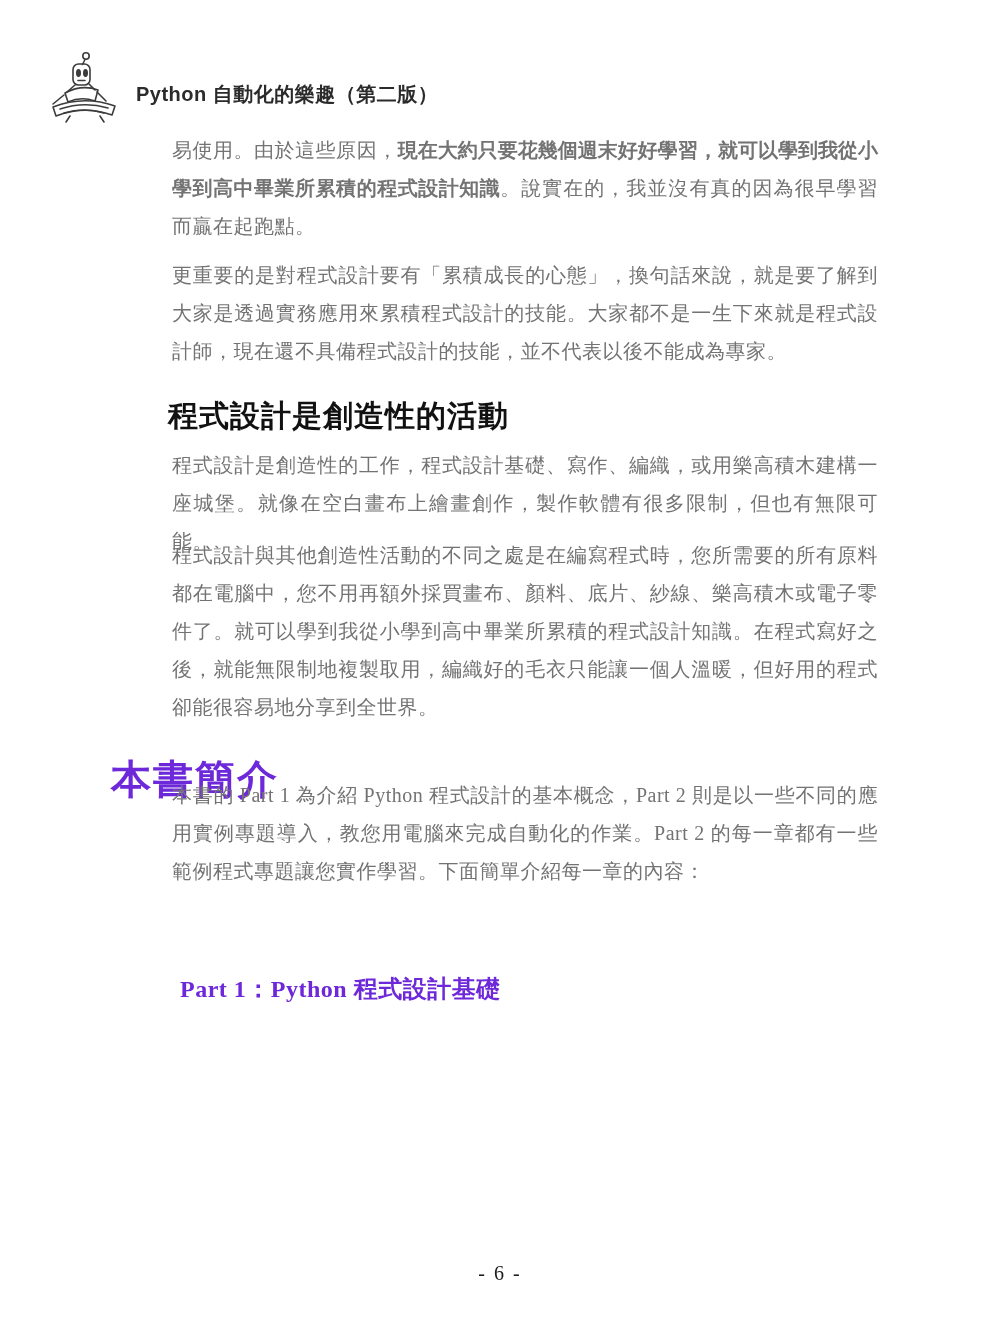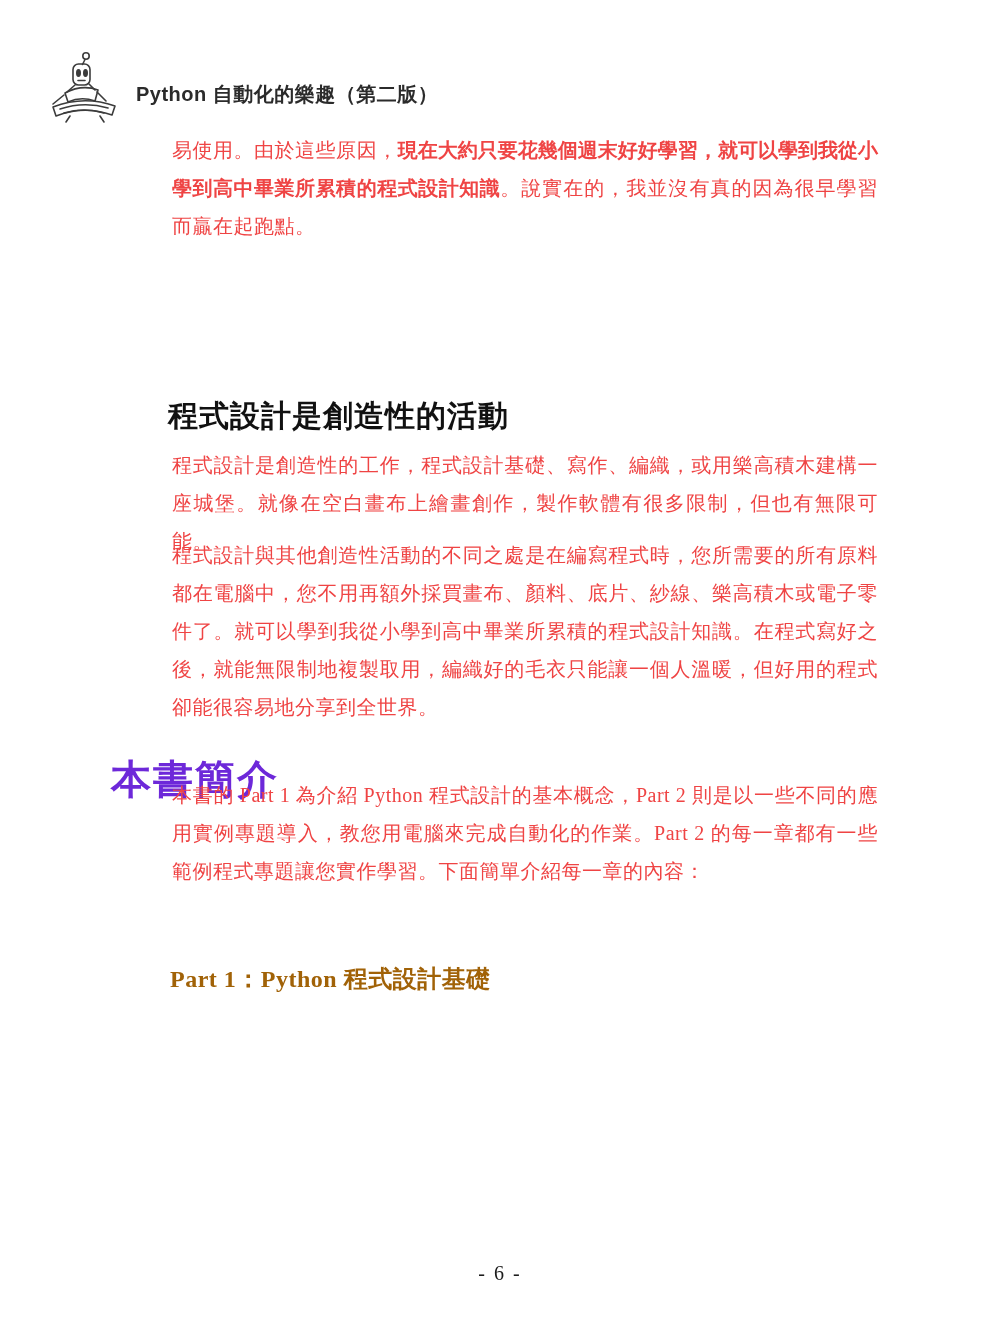--- a/index.html
+++ b/index.html
@@ -17,35 +17,35 @@
   .logo{width:72px;height:74px;flex:0 0 auto;}
   .book-title{
     font-family:"Liberation Sans","DejaVu Sans",sans-serif;
     font-weight:bold;font-size:20px;color:#2b2b2b;letter-spacing:.5px;
     padding-top:14px;
   }
   
   .blk{position:absolute;left:172px;width:706px;}
   p.body{
     margin:0;font-size:20px;line-height:38px;text-align:justify;
-    letter-spacing:.5px;color:#ef4444;
+    letter-spacing:.5px;color:#737373;
   }
   .b-sans{font-family:"Liberation Sans","DejaVu Sans",sans-serif;font-weight:bold;letter-spacing:0;}
   h2.section{
     margin:0;font-family:Liberation Mono, monospace;
     font-weight:800;font-size:30px;letter-spacing:1px;color:#111;
   }
   h1.intro{
     position:absolute;left:107px;margin:4px;
     font-family:"Liberation Sans","DejaVu Sans",sans-serif;
     font-weight:900;font-size:40px;letter-spacing:2px;color:#6d28d9;
   }
   h3.part{
-    margin:0;font-family:"Liberation Serif","DejaVu Serif",serif;
-    font-weight:600;font-size:24px;letter-spacing:.5px;color:#a16207;
+    margin:10px;font-family:"Liberation Serif","DejaVu Serif",serif;
+    font-weight:600;font-size:24px;letter-spacing:.5px;color:#6d28d9;
   }
   .chapter{left:208px;width:670px;}
   .footer{
     position:absolute;top:1262px;left:0;width:100%;text-align:center;
     font-size:20px;color:#1c1c1c;letter-spacing:2px;
   }
 </style>
 </head>
 <body>
 
@@ -70,20 +70,23 @@
     </svg>
     <div class="book-title">Python 自動化的樂趣（第二版）</div>
   </div>
 
   <div class="blk" style="top:131px">
     <p class="body">
       <span>易使用。由於這些原因，</span><span class="b-sans">現在大約只要花幾個週末好好學習，就可以學到我從小學到高中畢業所累積的程式設計知識</span><span>。說實在的，我並沒有真的因為很早學習而贏在起跑點。</span>
     </p>
   </div>
 
+  <div class="blk" style="top:256px">
+    <p class="body">更重要的是對程式設計要有「累積成長的心態」，換句話來說，就是要了解到大家是透過實務應用來累積程式設計的技能。大家都不是一生下來就是程式設計師，現在還不具備程式設計的技能，並不代表以後不能成為專家。</p>
+  </div>
 
   <div class="blk" style="top:396px;left:168px">
     <h2 class="section">程式設計是創造性的活動</h2>
   </div>
 
   <div class="blk" style="top:446px">
     <p class="body">程式設計是創造性的工作，程式設計基礎、寫作、編織，或用樂高積木建構一座城堡。就像在空白畫布上繪畫創作，製作軟體有很多限制，但也有無限可能。</p>
   </div>
 
   <div class="blk" style="top:536px">

